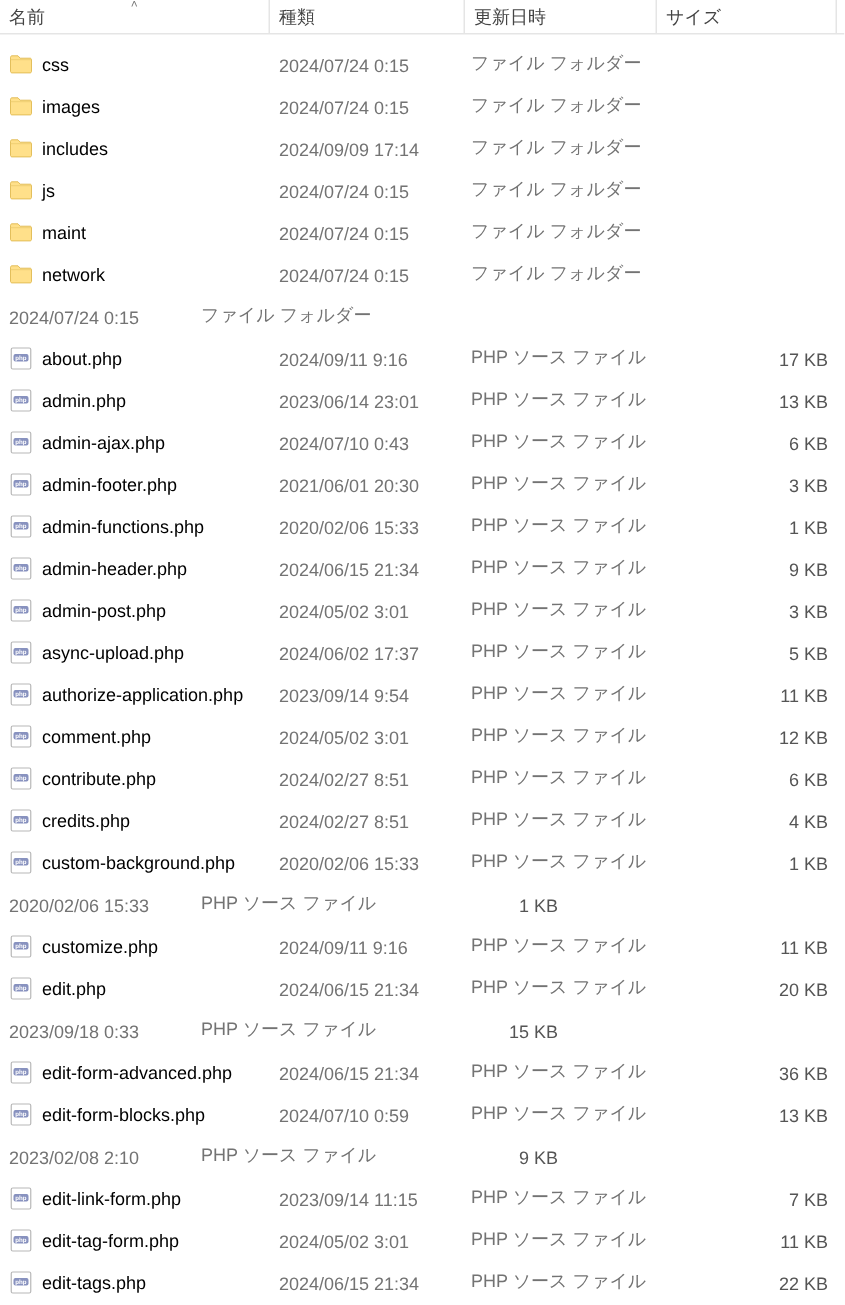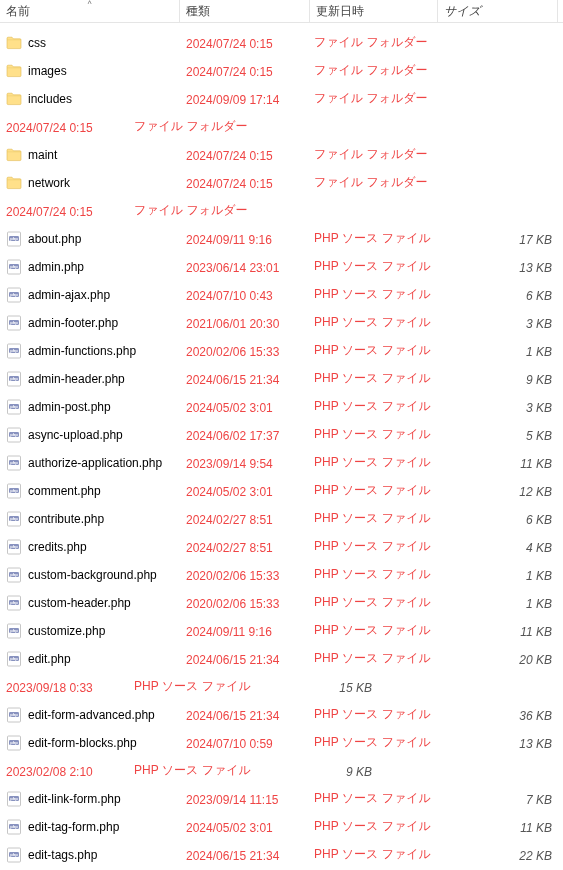--- a/index.html
+++ b/index.html
@@ -22,21 +22,21 @@
     align-items: center;
     height: 100%;
     border-right: 1px solid #e5e5e5;
     padding: 0 6px;
     color: #444;
     position: relative;
   }
   .col-name { width: 180px; }
   .col-date { width: 128px; }
   .col-type { width: 130px; }
-  .col-size { width: 120px; justify-content: flex-start; font-style: italic; }
+  .col-size { width: 120px; justify-content: flex-start; }
   .col-size-cell { justify-content: flex-end; padding-right: 16px; margin-top: 12px; }
   .sort-indicator {
     position: absolute;
     top: -2px;
     left: 50%;
     transform: translateX(-50%);
     font-size: 8px;
     color: #777;
   }
   .row {
@@ -50,21 +50,21 @@
     padding: 0 6px;
     white-space: nowrap;
     overflow: hidden;
   }
   .icon {
     width: 16px;
     height: 16px;
     margin-right: 6px;
     flex-shrink: 0;
   }
-  .muted { color: #ef4444; }
+  .muted { color: #737373; }
   .size-cell { color: #555; }
   svg { display: block; }
 </style>
 </head>
 <body>
 
 <div class="header-row">
   <div class="header-cell col-name">
     <span>名前</span>
     <span class="sort-indicator">˄</span>
@@ -117,20 +117,29 @@
             <path d="M1 4.8 L15 4.8" stroke="#E9C96B" stroke-width="0.5"></path>
           </svg>
         </span>
         <span>includes</span>
       </div>
       <div class="cell col-date muted">2024/09/09 17:14</div>
       <div class="cell col-type muted">ファイル フォルダー</div>
       <div class="cell col-size col-size-cell size-cell"></div>
     </div>
     <div class="row">
+      <div class="cell col-name">
+        <span class="icon">
+          <svg viewBox="0 0 16 16" width="16" height="16">
+            <path d="M1 3.2 C1 2.6 1.5 2.2 2 2.2 L6 2.2 L7.4 3.8 L14 3.8 C14.6 3.8 15 4.2 15 4.8 L15 12.6 C15 13.2 14.6 13.6 14 13.6 L2 13.6 C1.5 13.6 1 13.2 1 12.6 Z" fill="#FFE08A" stroke="#E0B950" stroke-width="0.6"></path>
+            <path d="M1 4.8 L15 4.8" stroke="#E9C96B" stroke-width="0.5"></path>
+          </svg>
+        </span>
+        <span>js</span>
+      </div>
       <div class="cell col-date muted">2024/07/24 0:15</div>
       <div class="cell col-type muted">ファイル フォルダー</div>
       <div class="cell col-size col-size-cell size-cell"></div>
     </div>
     <div class="row">
       <div class="cell col-name">
         <span class="icon">
           <svg viewBox="0 0 16 16" width="16" height="16">
             <path d="M1 3.2 C1 2.6 1.5 2.2 2 2.2 L6 2.2 L7.4 3.8 L14 3.8 C14.6 3.8 15 4.2 15 4.8 L15 12.6 C15 13.2 14.6 13.6 14 13.6 L2 13.6 C1.5 13.6 1 13.2 1 12.6 Z" fill="#FFE08A" stroke="#E0B950" stroke-width="0.6"></path>
             <path d="M1 4.8 L15 4.8" stroke="#E9C96B" stroke-width="0.5"></path>
@@ -350,30 +359,20 @@
             <text x="8" y="9.1" text-anchor="middle" font-size="4.1" font-family="Arial" font-weight="bold" fill="#fff">php</text>
           </svg>
         </span>
         <span>custom-background.php</span>
       </div>
       <div class="cell col-date muted">2020/02/06 15:33</div>
       <div class="cell col-type muted">PHP ソース ファイル</div>
       <div class="cell col-size col-size-cell size-cell">1 KB</div>
     </div>
     <div class="row">
-      <div class="cell col-name">
-        <span class="icon">
-          <svg viewBox="0 0 16 16" width="16" height="16">
-            <rect x="1.5" y="1" width="13" height="14" rx="1" fill="#ffffff" stroke="#b8b8b8" stroke-width="0.8"></rect>
-            <rect x="3" y="5" width="10" height="5" rx="1.3" fill="#8892BF"></rect>
-            <text x="8" y="9.1" text-anchor="middle" font-size="4.1" font-family="Arial" font-weight="bold" fill="#fff">php</text>
-          </svg>
-        </span>
-        <span>custom-header.php</span>
-      </div>
       <div class="cell col-date muted">2020/02/06 15:33</div>
       <div class="cell col-type muted">PHP ソース ファイル</div>
       <div class="cell col-size col-size-cell size-cell">1 KB</div>
     </div>
     <div class="row">
       <div class="cell col-name">
         <span class="icon">
           <svg viewBox="0 0 16 16" width="16" height="16">
             <rect x="1.5" y="1" width="13" height="14" rx="1" fill="#ffffff" stroke="#b8b8b8" stroke-width="0.8"></rect>
             <rect x="3" y="5" width="10" height="5" rx="1.3" fill="#8892BF"></rect>

